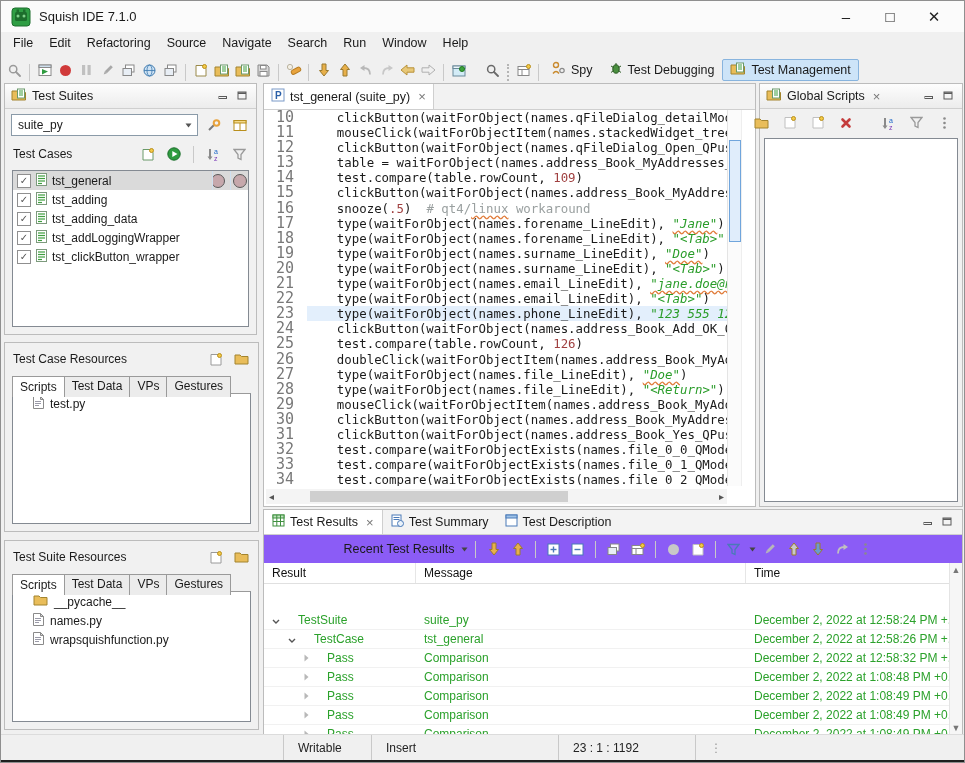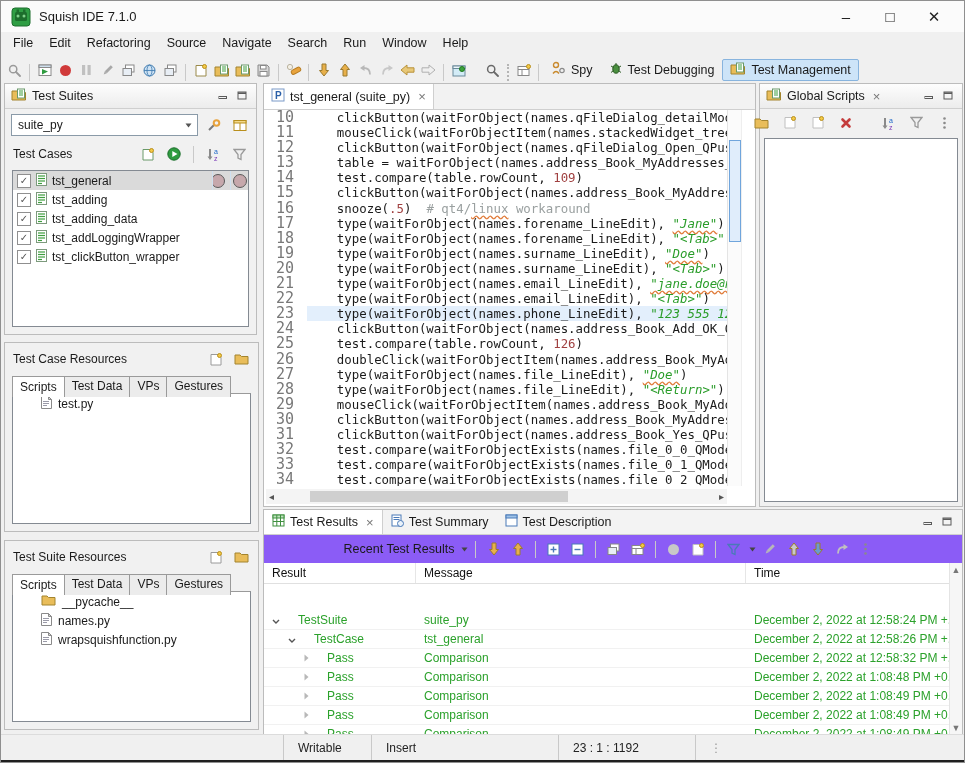--- a/index.html
+++ b/index.html
@@ -43,21 +43,21 @@
   .icell{width:17px;border-left:1px solid #cfe0ef;display:flex;align-items:center;justify-content:center;overflow:hidden;}
   .circ{width:12px;height:12px;border-radius:50%;background:#c6a8ac;border:1px solid #5a5a5a;flex:none;}
   .icell.half .circ{margin-left:-8px;}
   
   #p-tcr{left:3px;top:341px;width:255px;height:190px;}
   #p-tsr{left:3px;top:539px;width:255px;height:190px;text-align:center;}
   .rtabs{display:flex;padding:0 0 0 7px;position:relative;z-index:2;margin-top:3px;}
   .rtab{padding:2px 7px 3px 7px;border:1px solid #9a9a9a;border-bottom:none;background:#ececec;font-size:12px;margin-right:-1px;}
   .rtab.active{background:#fff;position:relative;top:0;padding-top:3px;z-index:3;}
   .reslist{top:50px;bottom:7px;border-top:1px solid #9a9a9a;}
-  .fitem{height:19px;display:flex;align-items:center;gap:6px;padding-left:28px;}
+  .fitem{height:19px;display:flex;align-items:center;gap:6px;padding-left:20px;}
   
   #p-editor{left:262px;top:82px;width:493px;height:424px;background:#fff;border:1px solid #bcbcbc;}
   .etabs{height:25px;background:#f2f2f2;border-bottom:1px solid #cfcfcf;display:flex;align-items:stretch;}
   .etab{display:flex;align-items:center;gap:5px;padding:0 7px;background:#fff;border-right:1px solid #cfcfcf;font-size:12.5px;}
   .ecode{position:absolute;top:26px;left:0;right:27px;bottom:20px;overflow:hidden;font-family:"DejaVu Sans Mono",monospace;font-size:12.4px;}
   .line{display:flex;height:15.1px;line-height:15.1px;white-space:pre;}
   .ln{width:30px;text-align:right;color:#787878;padding-right:13px;flex:none;font-size:15px;}
   .codetext{flex:1;}
   .line.cur .codetext{background:#e3effc;}
   .p{color:#1a1a1a;}

